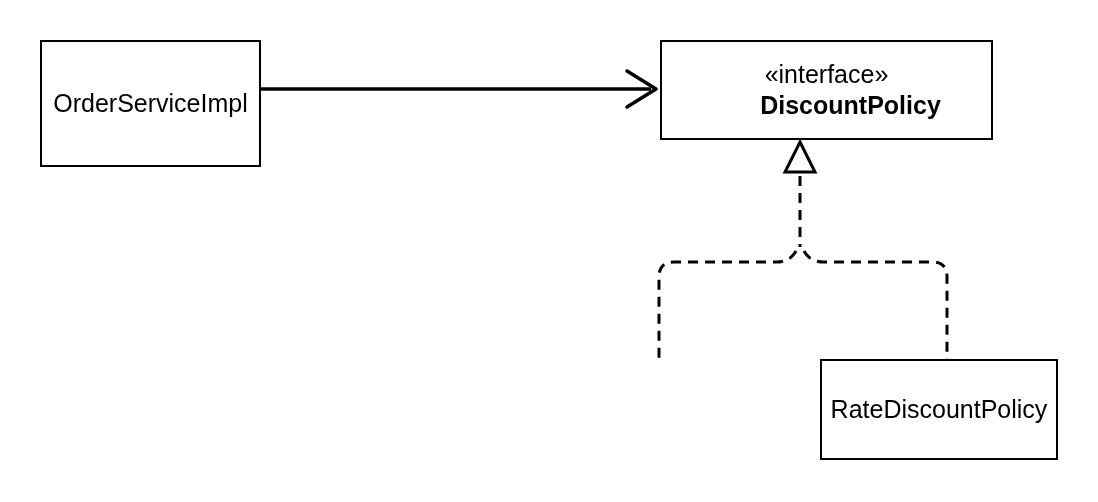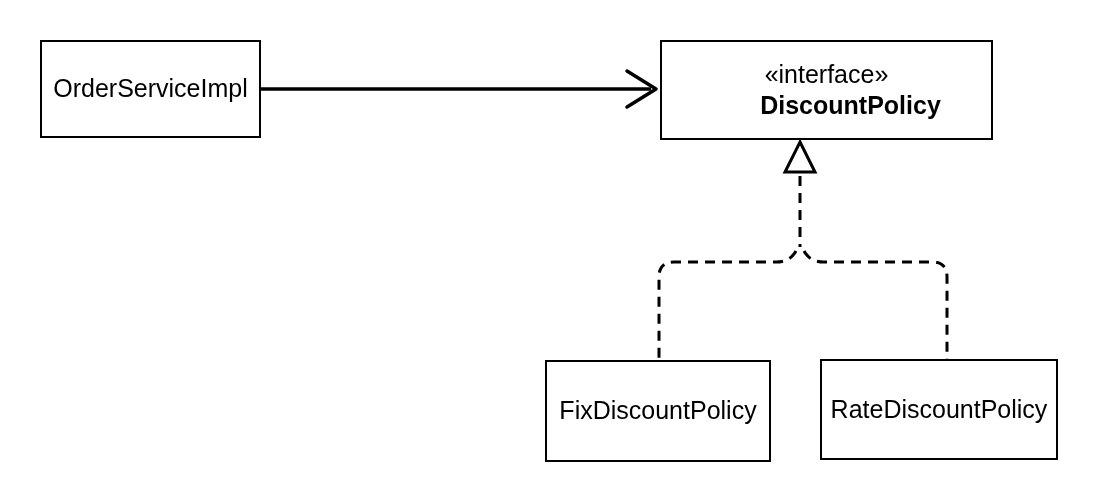--- a/index.html
+++ b/index.html
@@ -31,21 +31,21 @@
     flex-direction: column;
     align-items: center;
     justify-content: center;
     text-align: center;
     color: #000000;
     font-size: 25px;
     line-height: 1.25;
   }
   .uml-box .stereotype { font-weight: 400; }
   .uml-box .iface-name { font-weight: 700; margin-left: 48px; }
-  #box-order-service    { left: 40px;  top: 40px;  width: 221px; height: 98px;  }
+  #box-order-service    { left: 40px;  top: 40px;  width: 221px; height: 127px;  }
   #box-discount-policy  { left: 660px; top: 40px;  width: 333px; height: 100px; }
   #box-fix-discount     { left: 545px; top: 360px; width: 226px; height: 102px; }
   #box-rate-discount    { left: 820px; top: 359px; width: 238px; height: 101px; justify-content: center; }
 </style>
 </head>
 <body>
 
 <div id="canvas">
 
   <svg id="edges" viewBox="0 0 1098 502" xmlns="http://www.w3.org/2000/svg">
@@ -64,21 +64,18 @@
 
   <div id="box-order-service" class="uml-box">
     <span>OrderServiceImpl</span>
   </div>
 
   <div id="box-discount-policy" class="uml-box">
     <span class="stereotype">«interface»</span>
     <span class="iface-name">DiscountPolicy</span>
   </div>
 
-  <div id="box-fix-discount" class="uml-box">
-    <span>FixDiscountPolicy</span>
-  </div>
 
   <div id="box-rate-discount" class="uml-box">
     <span>RateDiscountPolicy</span>
   </div>
 
 </div>
 
 </body></html>

